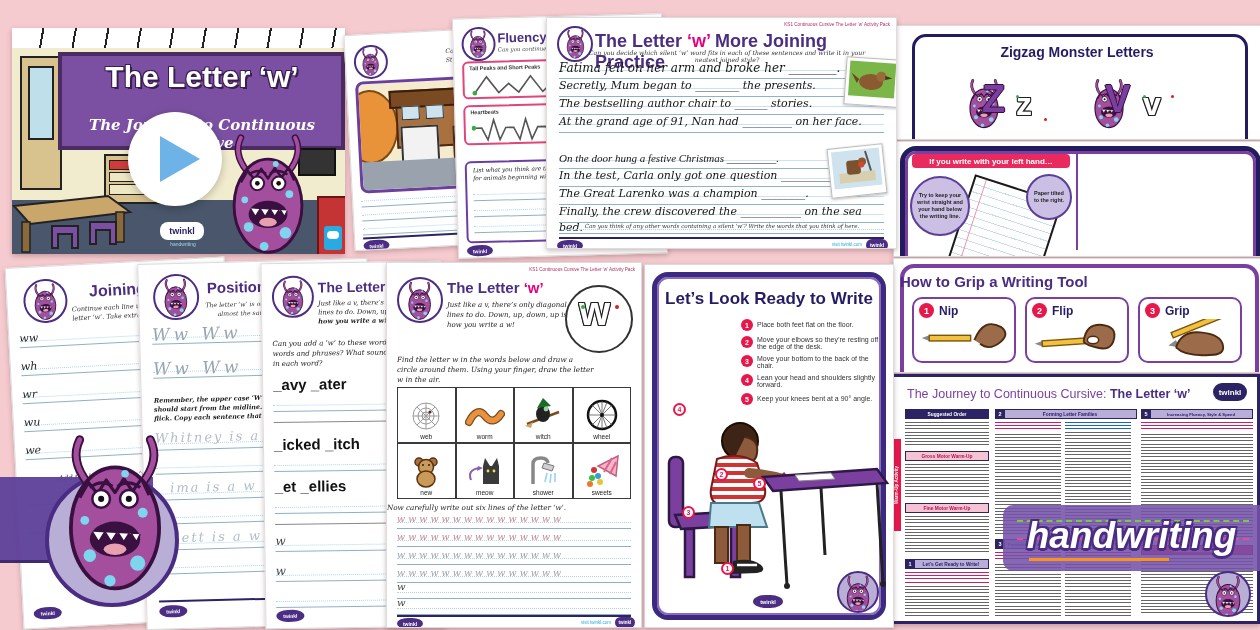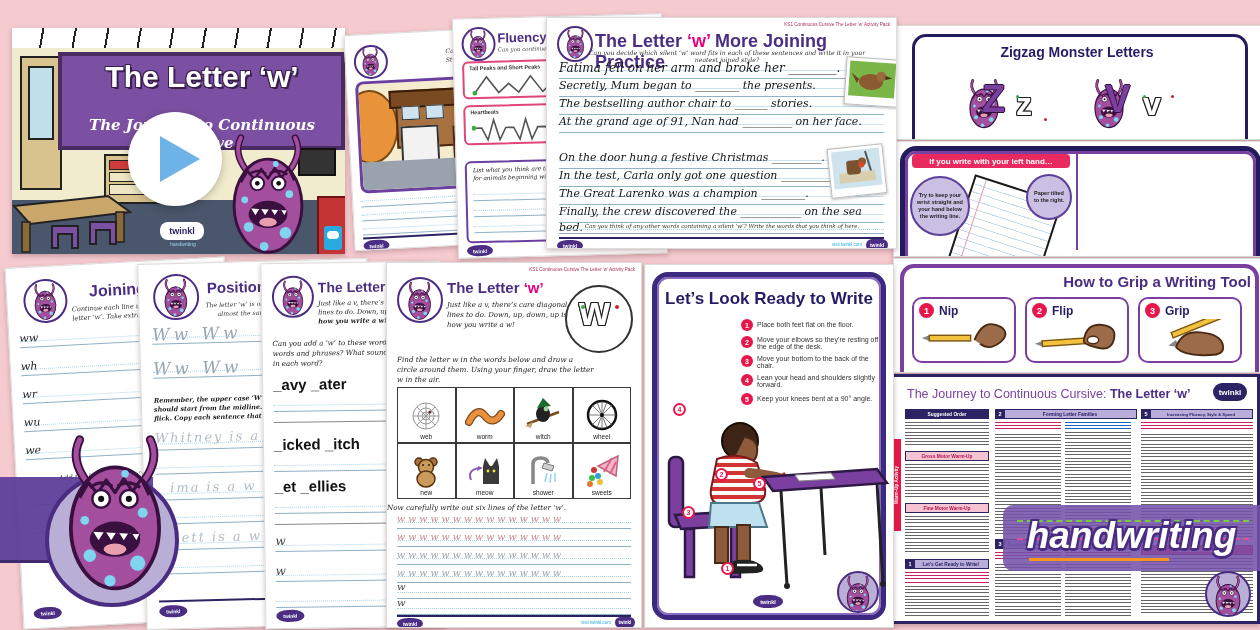--- a/index.html
+++ b/index.html
@@ -187,21 +187,21 @@
         <svg>
           <use href="#monster"></use>
         </svg>
       </div>
   <div class="abs" style="left:48px;top:13px;width:260px;text-align:left;font-size:18px;font-weight:bold;color:#4b2e83;"><span>The Letter </span><span class="wpink">‘w’</span><span> More Joining Practice</span></div>
   <div class="abs curs" style="left:30px;top:31px;width:300px;text-align:center;font-size:6.2px;color:#333;">Can you decide which silent ‘w’ word fits in each of these sentences and write it in your neatest joined style?</div>
   <div class="sent" style="left:12px;top:42px;width:325px;height:18px;font-size:12px;line-height:16px;">Fatima fell on her arm and broke her ________.</div>
   <div class="sent" style="left:12px;top:60px;width:325px;height:18px;font-size:11px;line-height:16px;">Secretly, Mum began to ________ the presents.</div>
   <div class="sent" style="left:12px;top:78px;width:325px;height:18px;font-size:11px;line-height:16px;">The bestselling author chair to ______ stories.</div>
   <div class="sent" style="left:12px;top:96px;width:325px;height:18px;font-size:11px;line-height:16px;">At the grand age of 91, Nan had _________ on her face.</div>
-  <div class="sent" style="left:12px;top:132px;width:325px;height:18px;font-size:11px;line-height:16px;">On the door hung a festive Christmas _________.</div>
+  <div class="sent" style="left:12px;top:132px;width:325px;height:18px;font-size:11px;line-height:16px;font-family:Liberation Serif, serif;">On the door hung a festive Christmas _________.</div>
   <div class="sent" style="left:12px;top:150px;width:325px;height:18px;font-size:11px;line-height:16px;">In the test, Carla only got one question _________.</div>
   <div class="sent" style="left:12px;top:168px;width:325px;height:18px;font-size:11px;line-height:16px;">The Great Larenko was a champion ________.</div>
   <div class="sent" style="left:12px;top:186px;width:325px;height:18px;font-size:11px;line-height:16px;">Finally, the crew discovered the ___________ on the sea bed.</div>
   <div class="abs" style="left:298px;top:40px;width:52px;height:46px;background:#fff;border:1px solid #bbb;box-shadow:0 1px 3px rgba(0,0,0,.3);transform:rotate(4deg);">
     <div class="abs" style="left:3px;top:3px;right:3px;bottom:8px;background:#7ab648;overflow:hidden;">
       <svg width="46" height="34" viewBox="0 0 46 34">
             <ellipse cx="22" cy="20" rx="12" ry="8" fill="#8a5a30"></ellipse>
             <circle cx="32" cy="14" r="5" fill="#9a6a3a"></circle>
             <polygon points="36,13 43,15 36,17" fill="#4a3015"></polygon>
             <polygon points="10,18 2,12 8,22" fill="#6a4520"></polygon>
@@ -262,21 +262,21 @@
         </div>
     <div class="paper" style="left:48px;top:32px;width:88px;height:92px;transform:rotate(18deg);"></div>
     <div class="tipC" style="left:0px;top:22px;width:60px;height:60px;">Try to keep your wrist straight and your hand below the writing line.</div>
     <div class="tipC" style="left:116px;top:20px;width:46px;height:46px;">Paper tilted to the right.</div>
   </div>
   <div class="abs" style="left:182px;top:12px;width:0;height:96px;border-left:2px solid #7b3fa0;"></div>
 </div>
 
 <div class="pg" style="left:893px;top:258px;width:367px;height:113px;z-index:6;">
   <div class="abs" style="left:6px;top:5px;width:351px;height:130px;border:4px solid #7b3fa0;border-radius:14px;"></div>
-  <div class="abs" style="left:6px;top:14px;width:351px;text-align:right;font-size:15px;font-weight:bold;color:#4b2e83;">How to Grip a Writing Tool</div>
+  <div class="abs" style="left:6px;top:14px;width:351px;text-align:left;font-size:15px;font-weight:bold;color:#4b2e83;">How to Grip a Writing Tool</div>
   <div class="abs" style="left:18px;top:38px;width:104px;height:66px;border:2.5px solid #7b3fa0;border-radius:10px;box-sizing:border-box;">
     <div class="abs" style="left:5px;top:4px;width:15px;height:15px;border-radius:50%;background:#e8174b;color:#fff;display:flex;align-items:center;justify-content:center;font-size:9px;font-weight:bold;">1</div>
     <div class="abs" style="left:25px;top:5px;font-size:12px;font-weight:bold;color:#241d66;">Nip</div>
     <svg class="abs" style="left:4px;top:22px;" width="94" height="38" viewBox="0 0 100 40">
       <polygon points="4,18 12,15 12,21" fill="#888"></polygon>
       <rect x="12" y="15" width="44" height="6" fill="#f2c23e" stroke="#7a5510" stroke-width="1.5"></rect>
       <path d="M60 20 q10-24 28-14 q10 7 0 16 q-12 10 -22 2" fill="#9c6b4a" stroke="#4a2a12" stroke-width="2"></path>
     </svg>
   </div>
   <div class="abs" style="left:131px;top:38px;width:104px;height:66px;border:2.5px solid #7b3fa0;border-radius:10px;box-sizing:border-box;">
@@ -518,21 +518,21 @@
 </div>
 
 <div class="pg" style="left:386px;top:262px;width:254px;height:364px;z-index:9;">
   <div class="abs" style="right:6px;top:4px;font-size:4.6px;color:#b03060;">KS1 Continuous Cursive The Letter ‘w’ Activity Pack</div>
   <div class="mIcon" style="left:10px;top:14px;width:42px;height:42px;">
         <svg>
           <use href="#monster"></use>
         </svg>
       </div>
   <div class="abs" style="left:60px;top:16px;font-size:15px;font-weight:bold;color:#4b2e83;"><span>The Letter </span><span class="wpink">‘w’</span></div>
-  <div class="abs curs" style="left:60px;top:38px;font-size:7px;color:#222;">Just like a v, there’s care diagonal</div>
+  <div class="abs curs" style="left:60px;top:38px;font-size:7px;color:#222;">Just like a v, there’s only diagonal</div>
   <div class="abs curs" style="left:60px;top:48px;font-size:7px;color:#222;">lines to do. Down, up, down, up is</div>
   <div class="abs curs" style="left:60px;top:58px;font-size:7px;color:#222;">how you write a w!</div>
   <div class="abs" style="left:178px;top:22px;width:64px;height:64px;border:2.5px solid #333;border-radius:50%;">
     <span class="abs olt" style="left:12px;top:2px;font-size:40px;">w</span>
     <div class="abs" style="left:14px;top:18px;width:4px;height:4px;border-radius:50%;background:#3bab4a;"></div>
     <div class="abs" style="left:48px;top:18px;width:4px;height:4px;border-radius:50%;background:#d02020;"></div>
   </div>
   <div class="abs curs" style="left:10px;top:92px;font-size:7.2px;color:#222;">Find the letter w in the words below and draw a</div>
   <div class="abs curs" style="left:10px;top:102px;font-size:7.2px;color:#222;">circle around them. Using your finger, draw the letter</div>
   <div class="abs curs" style="left:10px;top:112px;font-size:7.2px;color:#222;">w in the air.</div>

